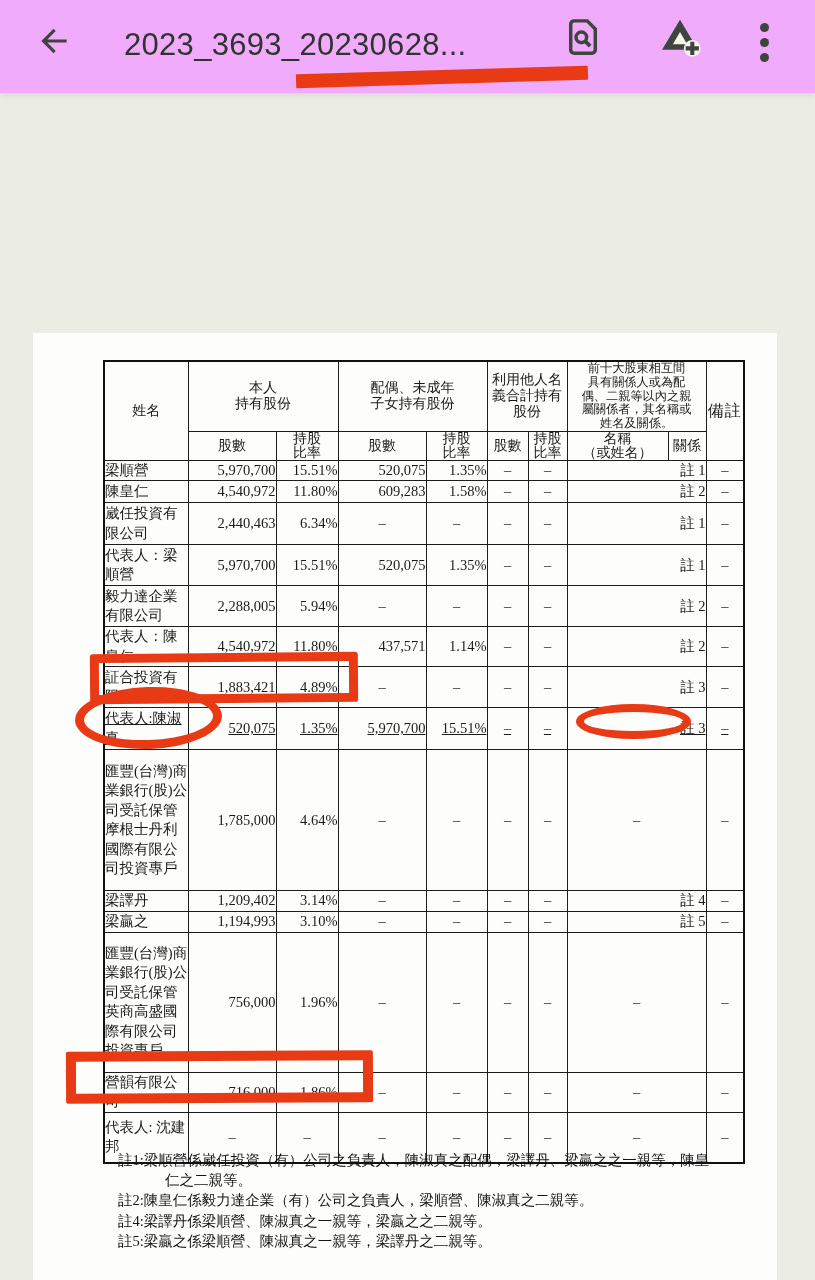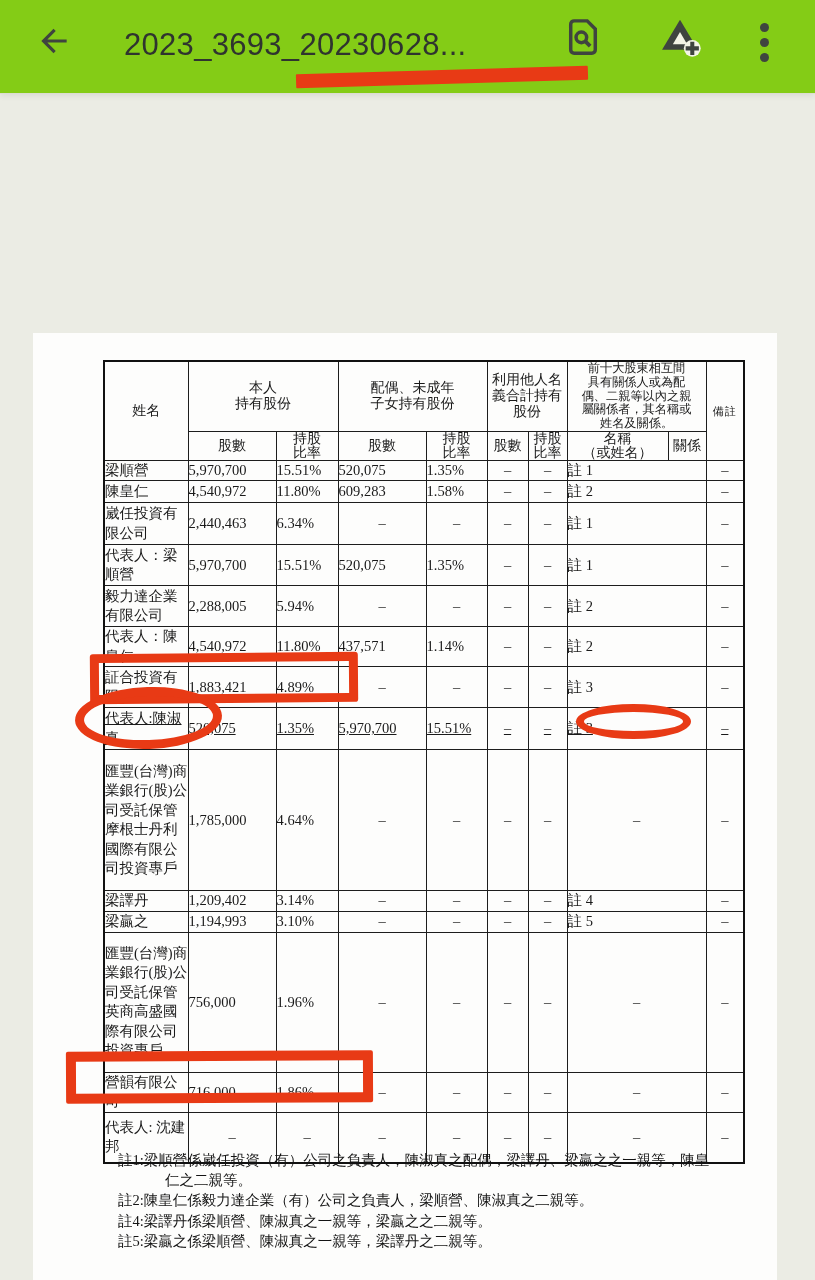--- a/index.html
+++ b/index.html
@@ -3,21 +3,21 @@
 <meta charset="utf-8">
 <style>
   html,body{margin:0;padding:0}
   body{
     width:815px;height:1280px;position:relative;overflow:hidden;
     background:#ebece4;font-family:"Liberation Sans",sans-serif;
   }
   
   .toolbar{
     position:absolute;left:0;top:0;width:815px;height:93px;
-    background:#84cc16;z-index:5;
+    background:#f0abfc;z-index:5;
     box-shadow:0 1px 0 #dcddd1,0 3px 6px rgba(0,0,0,.07);
   }
   .back-btn{position:absolute;left:34px;top:22px;width:40px;height:40px;background:none;border:none;padding:0;cursor:pointer}
   .doc-title{
     position:absolute;left:124px;top:21px;height:48px;line-height:48px;
     font-size:31px;color:#2f342f;letter-spacing:.3px;white-space:nowrap;
   }
   .tb-icon{position:absolute;width:46px;height:46px;background:none;border:none;padding:0;cursor:pointer}
   .find-btn{left:560px;top:15px}
   .drive-btn{left:657px;top:15px}
@@ -28,25 +28,25 @@
   table.sh{
     position:absolute;left:70px;top:27px;width:640px;
     border-collapse:collapse;table-layout:fixed;
     font-family:"Liberation Serif","DejaVu Serif",serif;color:#1a1a1a;
   }
   table.sh th,table.sh td{border:1.5px solid #1d1d1d;padding:0;font-weight:normal;overflow:hidden}
   table.sh{border:2px solid #111}
   .gh{font-size:14px;line-height:16px;text-align:center;white-space:pre-line;vertical-align:middle}
   .rel{font-size:12.2px;line-height:13.8px}
   .sub{font-size:14px;line-height:13.8px;text-align:center;white-space:pre-line;vertical-align:middle}
-  .bz{font-size:11px;letter-spacing:1px}
+  .bz{font-size:16px;letter-spacing:1px}
   td.name{font-size:14.5px;line-height:19.5px;padding:0 2px;text-align:left;vertical-align:middle}
-  td.num{font-size:14.5px;text-align:left;padding-right:6px;vertical-align:middle}
+  td.num{font-size:14.5px;text-align:right;padding-right:6px;vertical-align:middle}
   td.pct{padding-right:3px}
-  td.ctr{font-size:14.5px;text-align:left;vertical-align:middle}
+  td.ctr{font-size:14.5px;text-align:right;vertical-align:middle}
   td.dash{text-align:center !important;padding:0 !important;color:#2a2a2a}
   
   .notes{
     position:absolute;left:85px;top:818px;width:592px;
     font-family:"Liberation Serif","DejaVu Serif",serif;
     font-size:14.5px;line-height:19.5px;color:#141414;
   }
   .note{padding-left:47px;text-indent:-47px;margin-bottom:1px}
   
   .anno{position:absolute;z-index:20;pointer-events:none;box-sizing:border-box}

